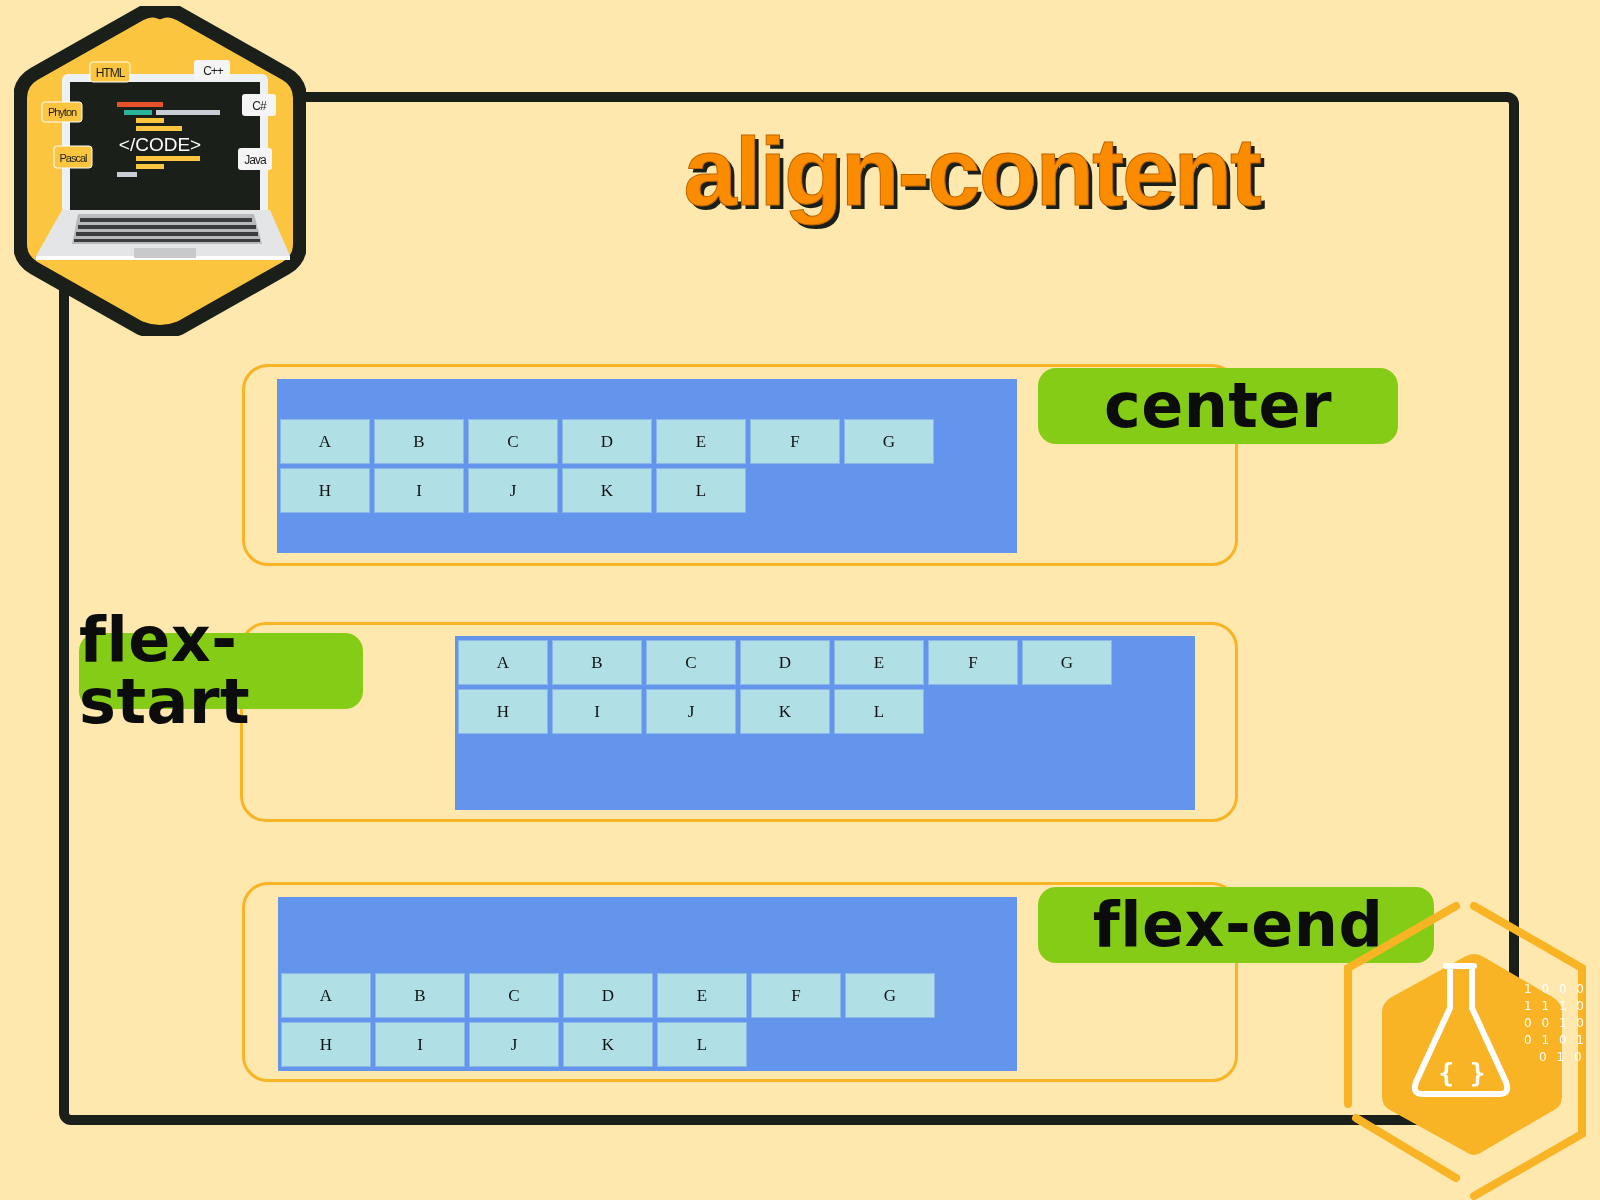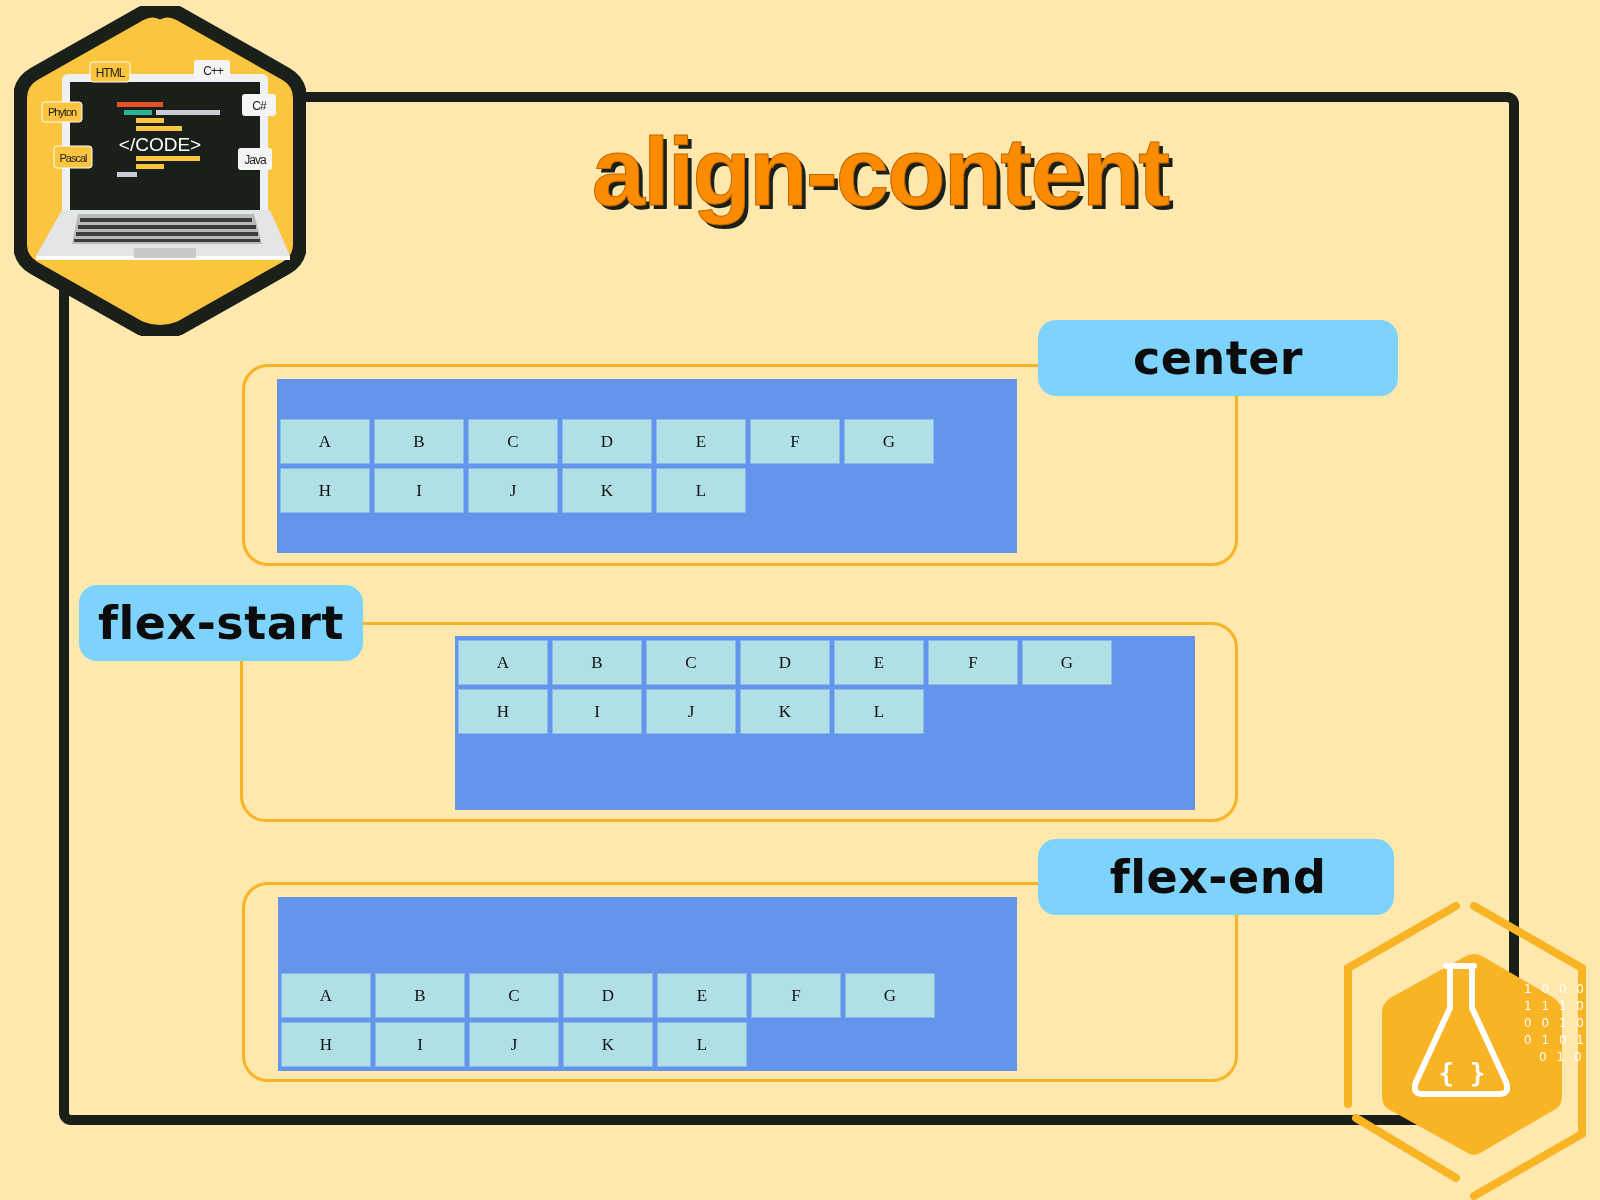--- a/index.html
+++ b/index.html
@@ -6,34 +6,35 @@
   body {
     width: 1600px; height: 1200px; position: relative; overflow: hidden;
     background: #ffe8ad;
     font-family: "DejaVu Sans", sans-serif;
   }
   .frame {
     position: absolute; left: 59px; top: 92px; width: 1440px; height: 1013px;
     border: 10px solid #1b1f1a; border-radius: 12px; box-sizing: content-box;
   }
   .title {
-    position: absolute; left: 500px; top: 112px; width: 760px; text-align: center;
+    position: absolute; left: 500px; top: 112px; width: 760px; text-align: right;
     font-family: "Liberation Sans", sans-serif; font-weight: 700; font-size: 96px;
     letter-spacing: -2px; color: #fb8c00; line-height: 120px;
     text-shadow: 4px 4px 0 #1b1f1a;
     -webkit-text-stroke: 1px #c06400;
   }
   .panel {
     position: absolute; border: 3px solid #f8b424; border-radius: 26px; box-sizing: border-box;
   }
   .pill {
-    position: absolute; height: 76px; background: #7dd3fc; border-radius: 18px;
-    font-family: "DejaVu Sans", sans-serif; font-weight: 700; font-size: 46px; color: #0c0c0c;
+    position: absolute; height: 76px; background: #84cc16; border-radius: 18px;
+    font-family: "DejaVu Sans", sans-serif; font-weight: 700; font-size: 62px; color: #0c0c0c;
     display: flex; align-items: center; justify-content: center; line-height: 1;
     letter-spacing: 0.5px;
+    margin-top: 48px;
   }
   .flex {
     position: absolute; background: #6495ed;
     display: flex; flex-wrap: wrap; padding: 0 2px; box-sizing: border-box;
   }
   .flex.center { align-content: center; }
   .flex.start { align-content: flex-start; padding-top: 2px; }
   .flex.end { align-content: flex-end; padding-bottom: 2px; }
   .item {
     width: 88px; height: 43px; margin: 2px 3px 2px 1px;
@@ -134,21 +135,21 @@
   <div class="item">E</div>
   <div class="item">F</div>
   <div class="item">G</div>
   <div style="flex-basis:100%;height:0"></div>
   <div class="item">H</div>
   <div class="item">I</div>
   <div class="item">J</div>
   <div class="item">K</div>
   <div class="item">L</div>
 </div>
-<div class="pill" style="left:1038px;top:839px;width:356px;padding-left:4px;box-sizing:border-box;">flex-end</div>
+<div class="pill" style="left:1038px;top:839px;width:396px;padding-left:4px;box-sizing:border-box;">flex-end</div>
 
 <svg class="hex-svg" style="left:1332px;top:900px" width="268" height="300" viewBox="0 0 268 300">
   <g fill="none" stroke="#f8b424" stroke-width="8" stroke-linecap="round">
     <path d="M124 6 L16 68 L16 204"></path>
     <path d="M142 6 L250 68 L250 234 L142 296"></path>
     <path d="M24 218 L124 278"></path>
   </g>
   <path d="M134 56 Q142 52 150 56 L222 98 Q230 104 230 112 L230 196 Q230 206 222 210 L150 252 Q142 258 134 252 L58 210 Q50 206 50 196 L50 112 Q50 104 58 98 Z" fill="#f8b424"></path>
   <path d="M114 66 L142 66 M118 66 L118 108 L84 182 Q80 194 90 194 L168 194 Q178 194 174 182 L140 108 L140 66" fill="none" stroke="#ffffff" stroke-width="6" stroke-linejoin="round" stroke-linecap="round"></path>
   <text x="130" y="182" text-anchor="middle" fill="#ffffff" font-family="DejaVu Sans Mono, monospace" font-weight="700" font-size="26">{ }</text>

